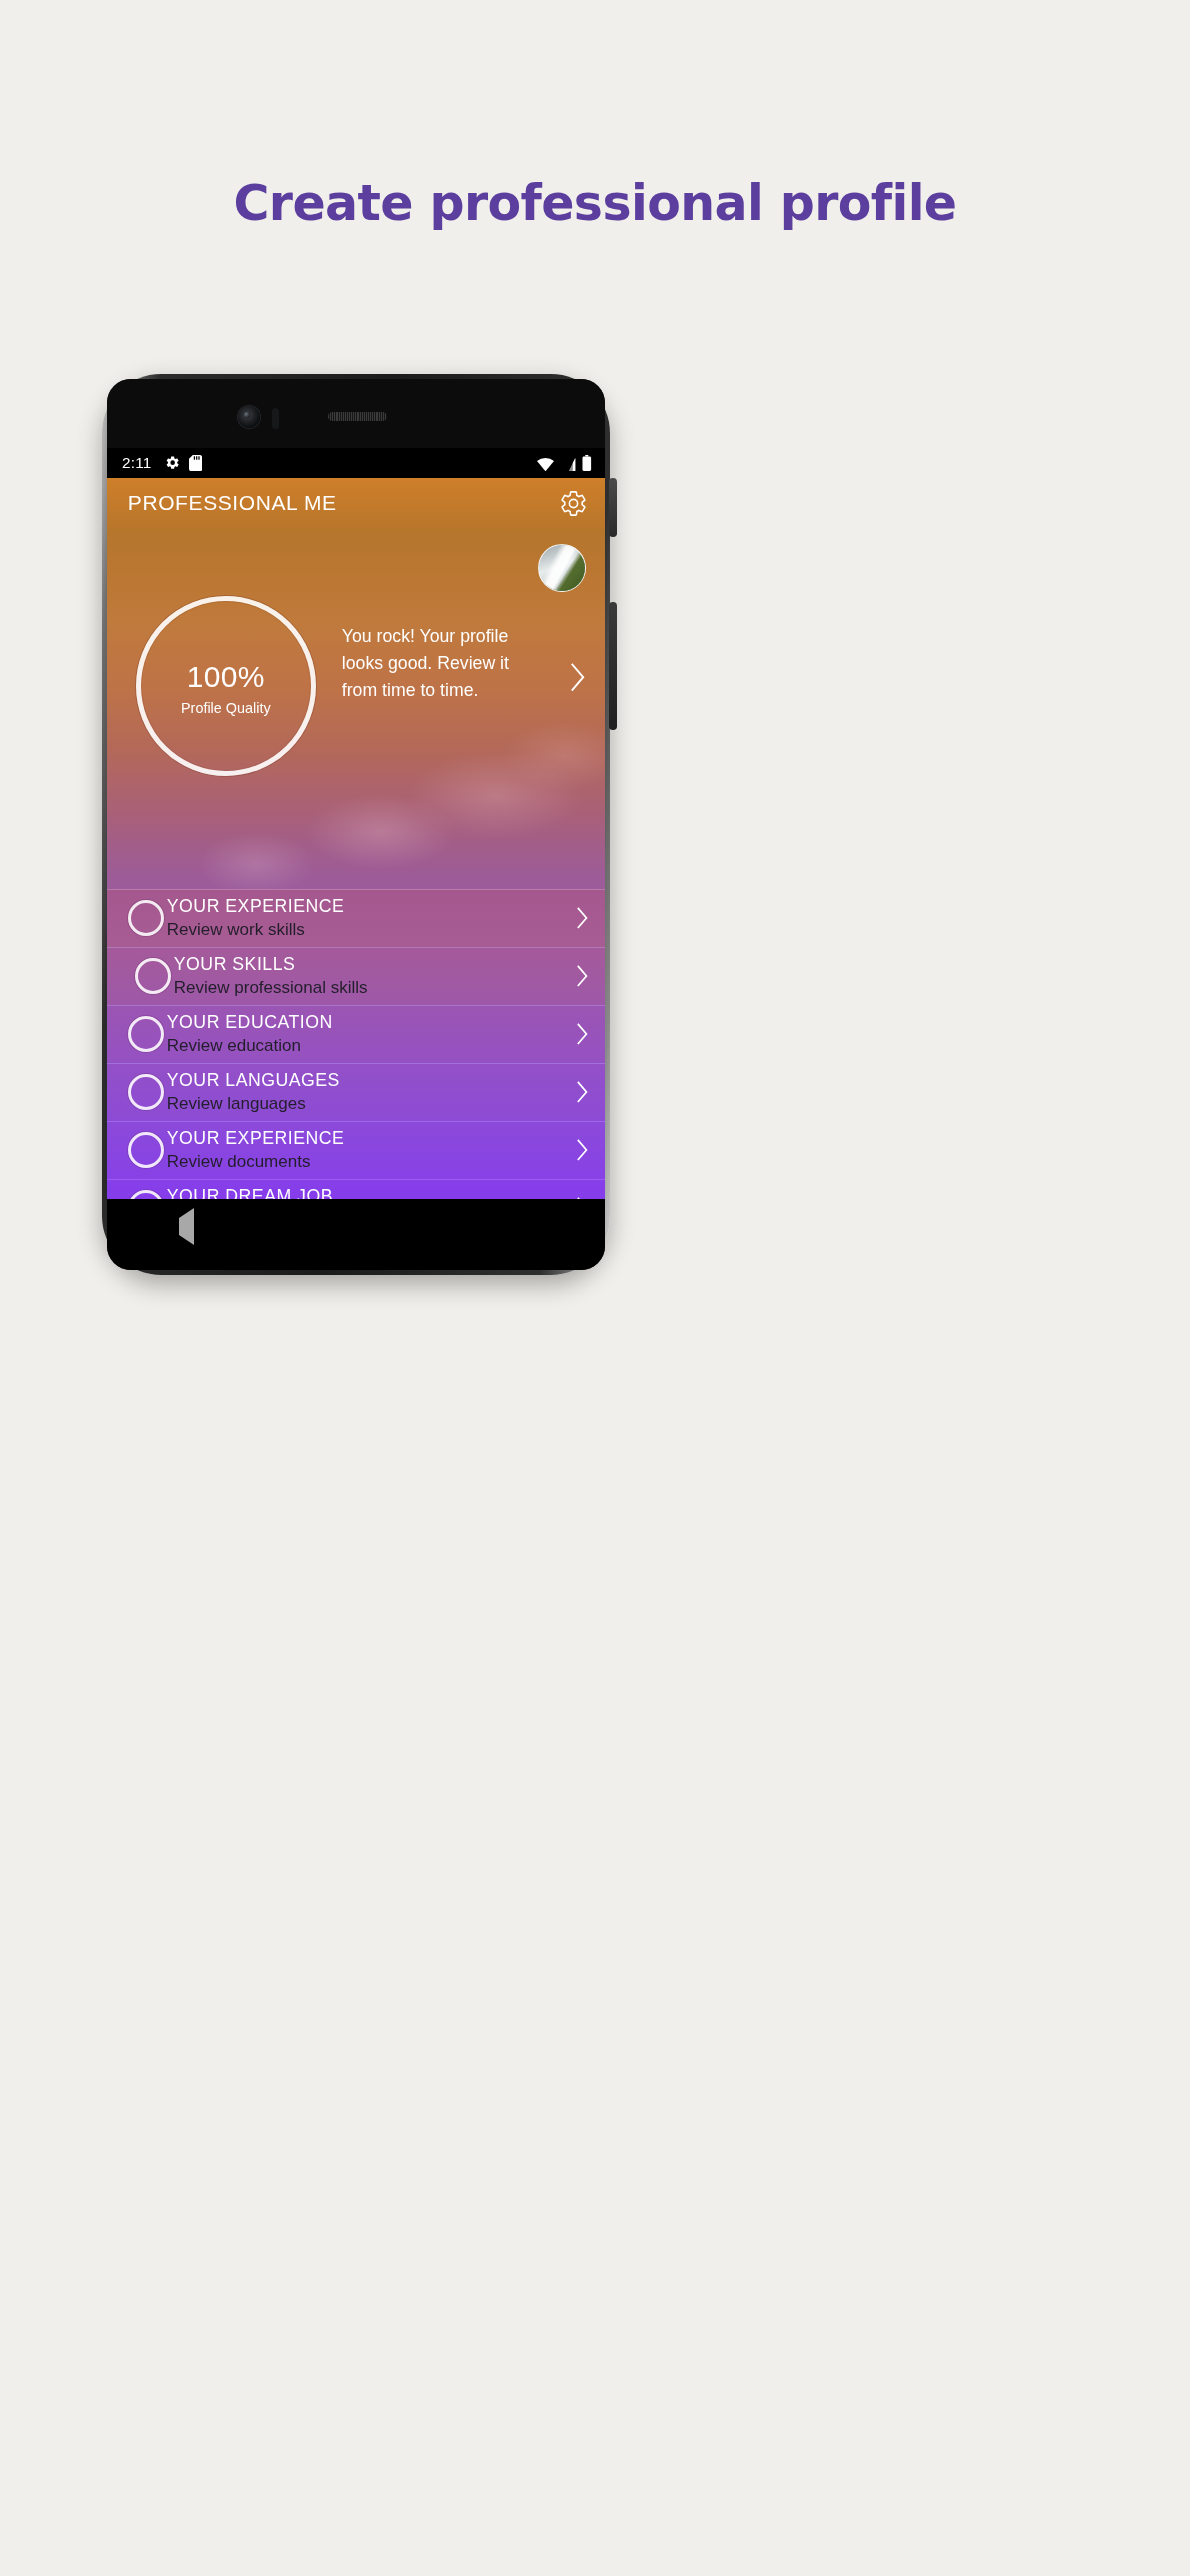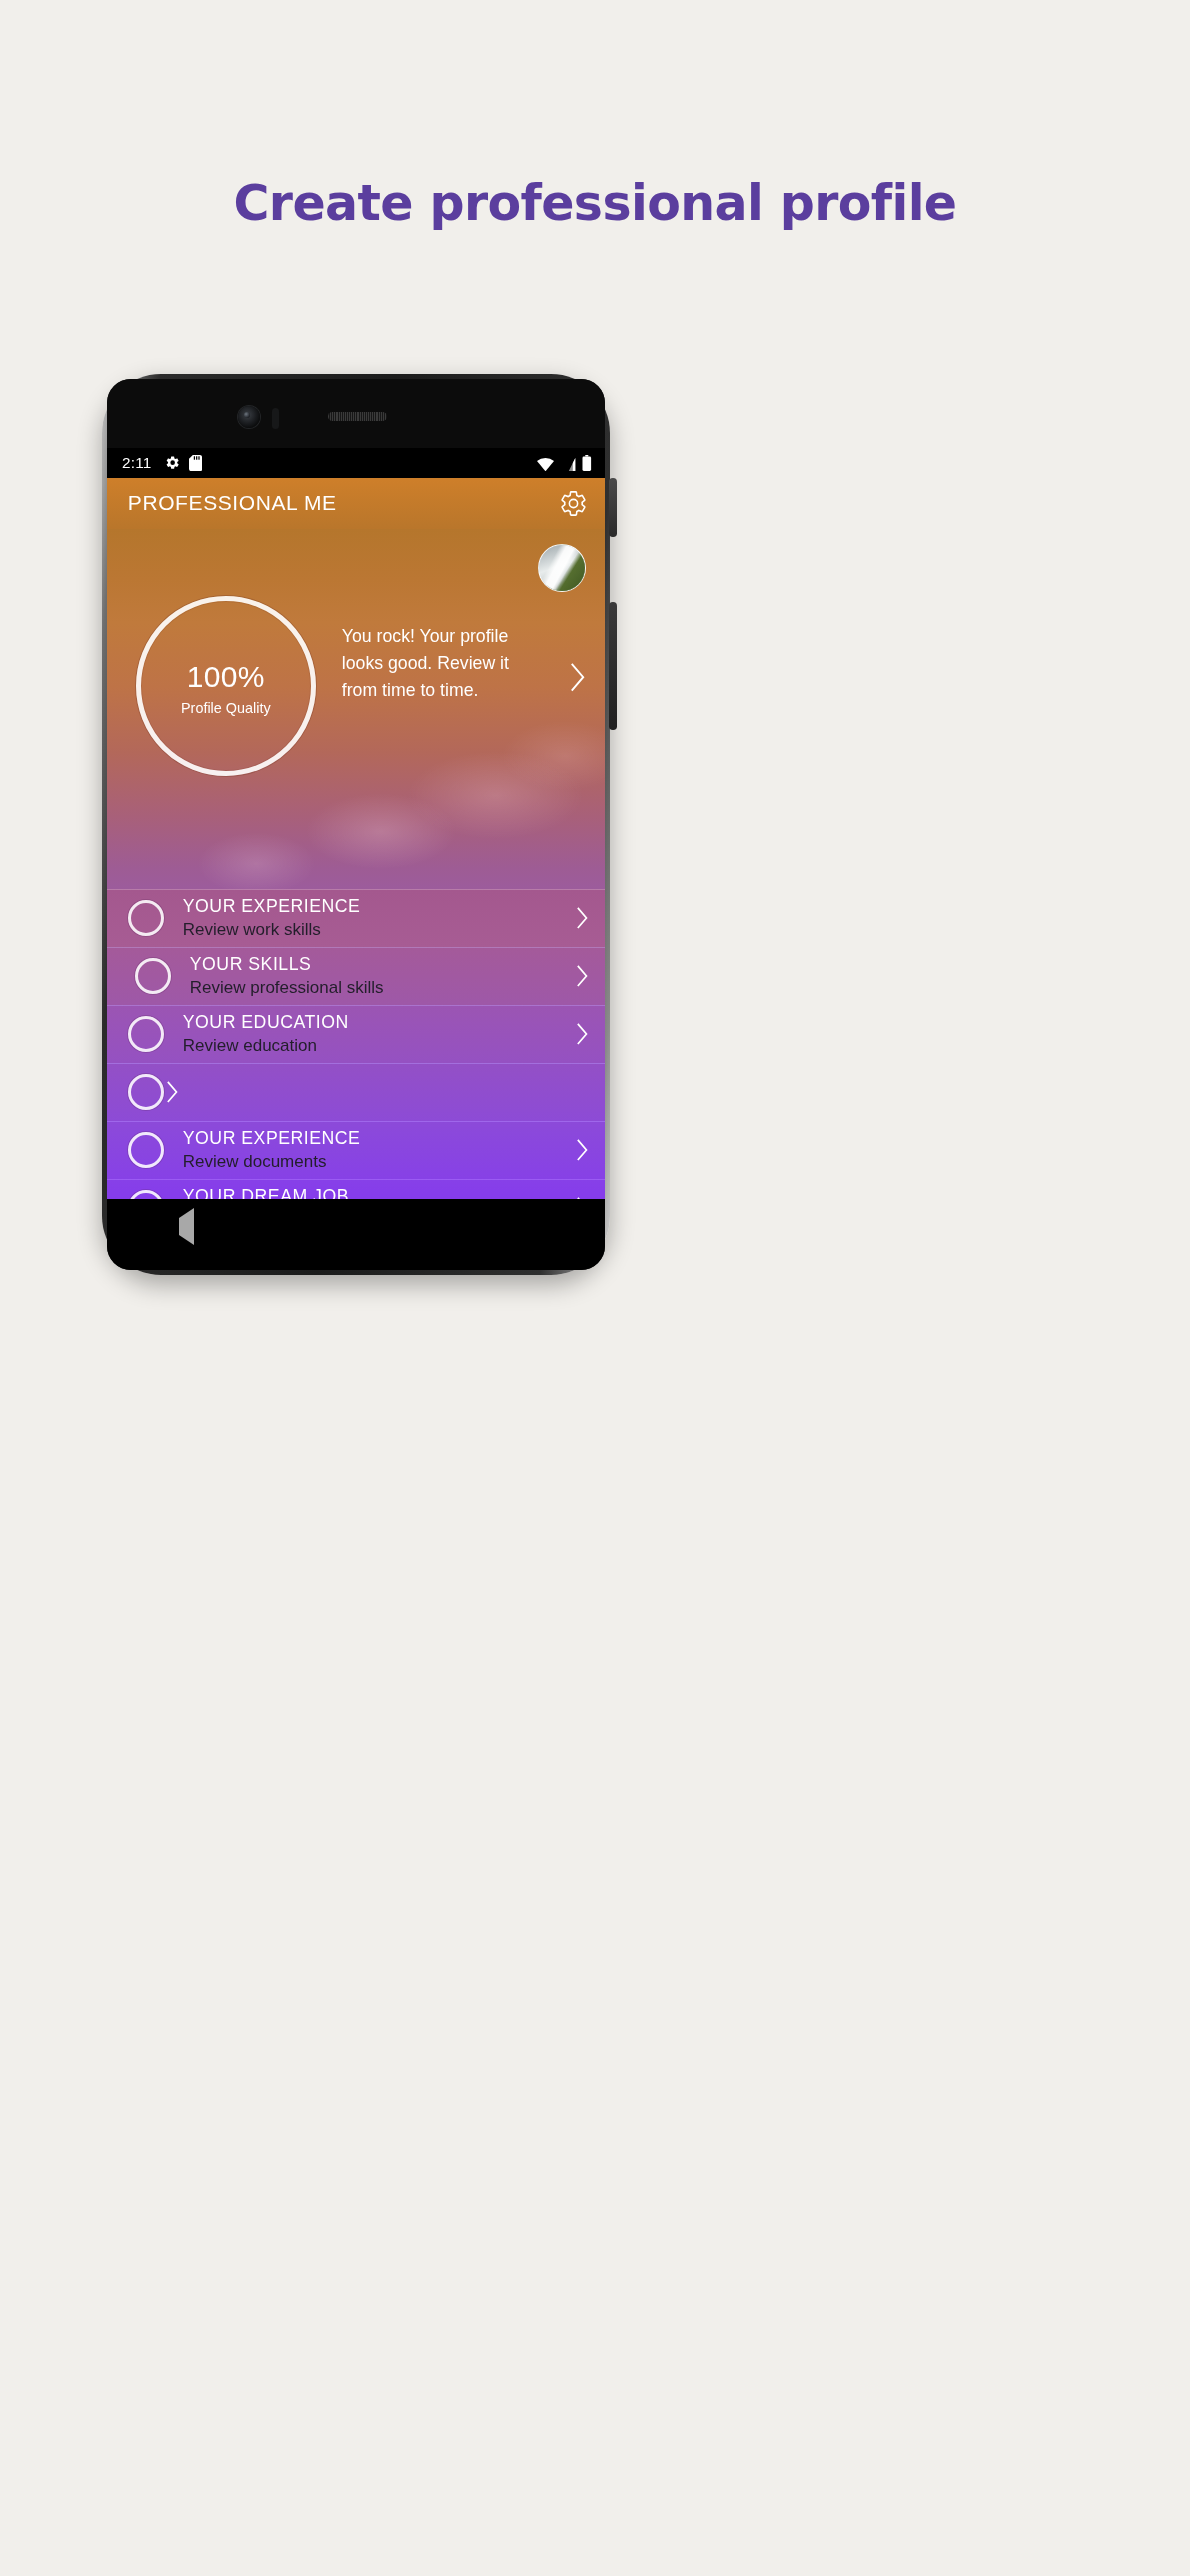--- a/index.html
+++ b/index.html
@@ -265,21 +265,21 @@
     padding: 0 15.3px 0 21px;
     border-top: 1px solid rgba(255,255,255,0.20);
   }
   .row-dot {
     width: 36px; height: 36px;
     border-radius: 50%;
     border: 3.8px solid rgba(255,255,255,0.88);
     flex: 0 0 auto;
     box-shadow: 0 0 0 1px rgba(90,40,90,0.25);
   }
-  .row-txt { margin-left: 19px; flex: 1 1 auto; }
+  .row-txt { margin-left: 3px; flex: 1 1 auto; }
   .row-title {
     color: #FFFFFF;
     font-size: 17.7px;
     font-weight: 300;
     letter-spacing: 0.5px;
     line-height: 22px;
   }
   .row-sub {
     color: #231E2B;
     font-size: 17px;
@@ -447,20 +447,24 @@
             </div>
             <span class="row-chev">
               <svg viewBox="0 0 17 27" fill="none" stroke="#fff" stroke-width="1.8">
                   <path d="M4 3l9 10.5L4 24"></path>
                 </svg>
             </span>
           </div>
 
           <div class="row" style="background:linear-gradient(180deg,#9350C6 0%,#8D4BD6 100%);">
             <div class="row-dot"></div>
+            <div class="row-txt">
+              <div class="row-title">YOUR LANGUAGES</div>
+              <div class="row-sub">Review languages</div>
+            </div>
             <span class="row-chev">
               <svg viewBox="0 0 17 27" fill="none" stroke="#fff" stroke-width="1.8">
                   <path d="M4 3l9 10.5L4 24"></path>
                 </svg>
             </span>
           </div>
 
           <div class="row" style="background:linear-gradient(180deg,#8C4AD9 0%,#8741E6 100%);">
             <div class="row-dot"></div>
             <div class="row-txt">

